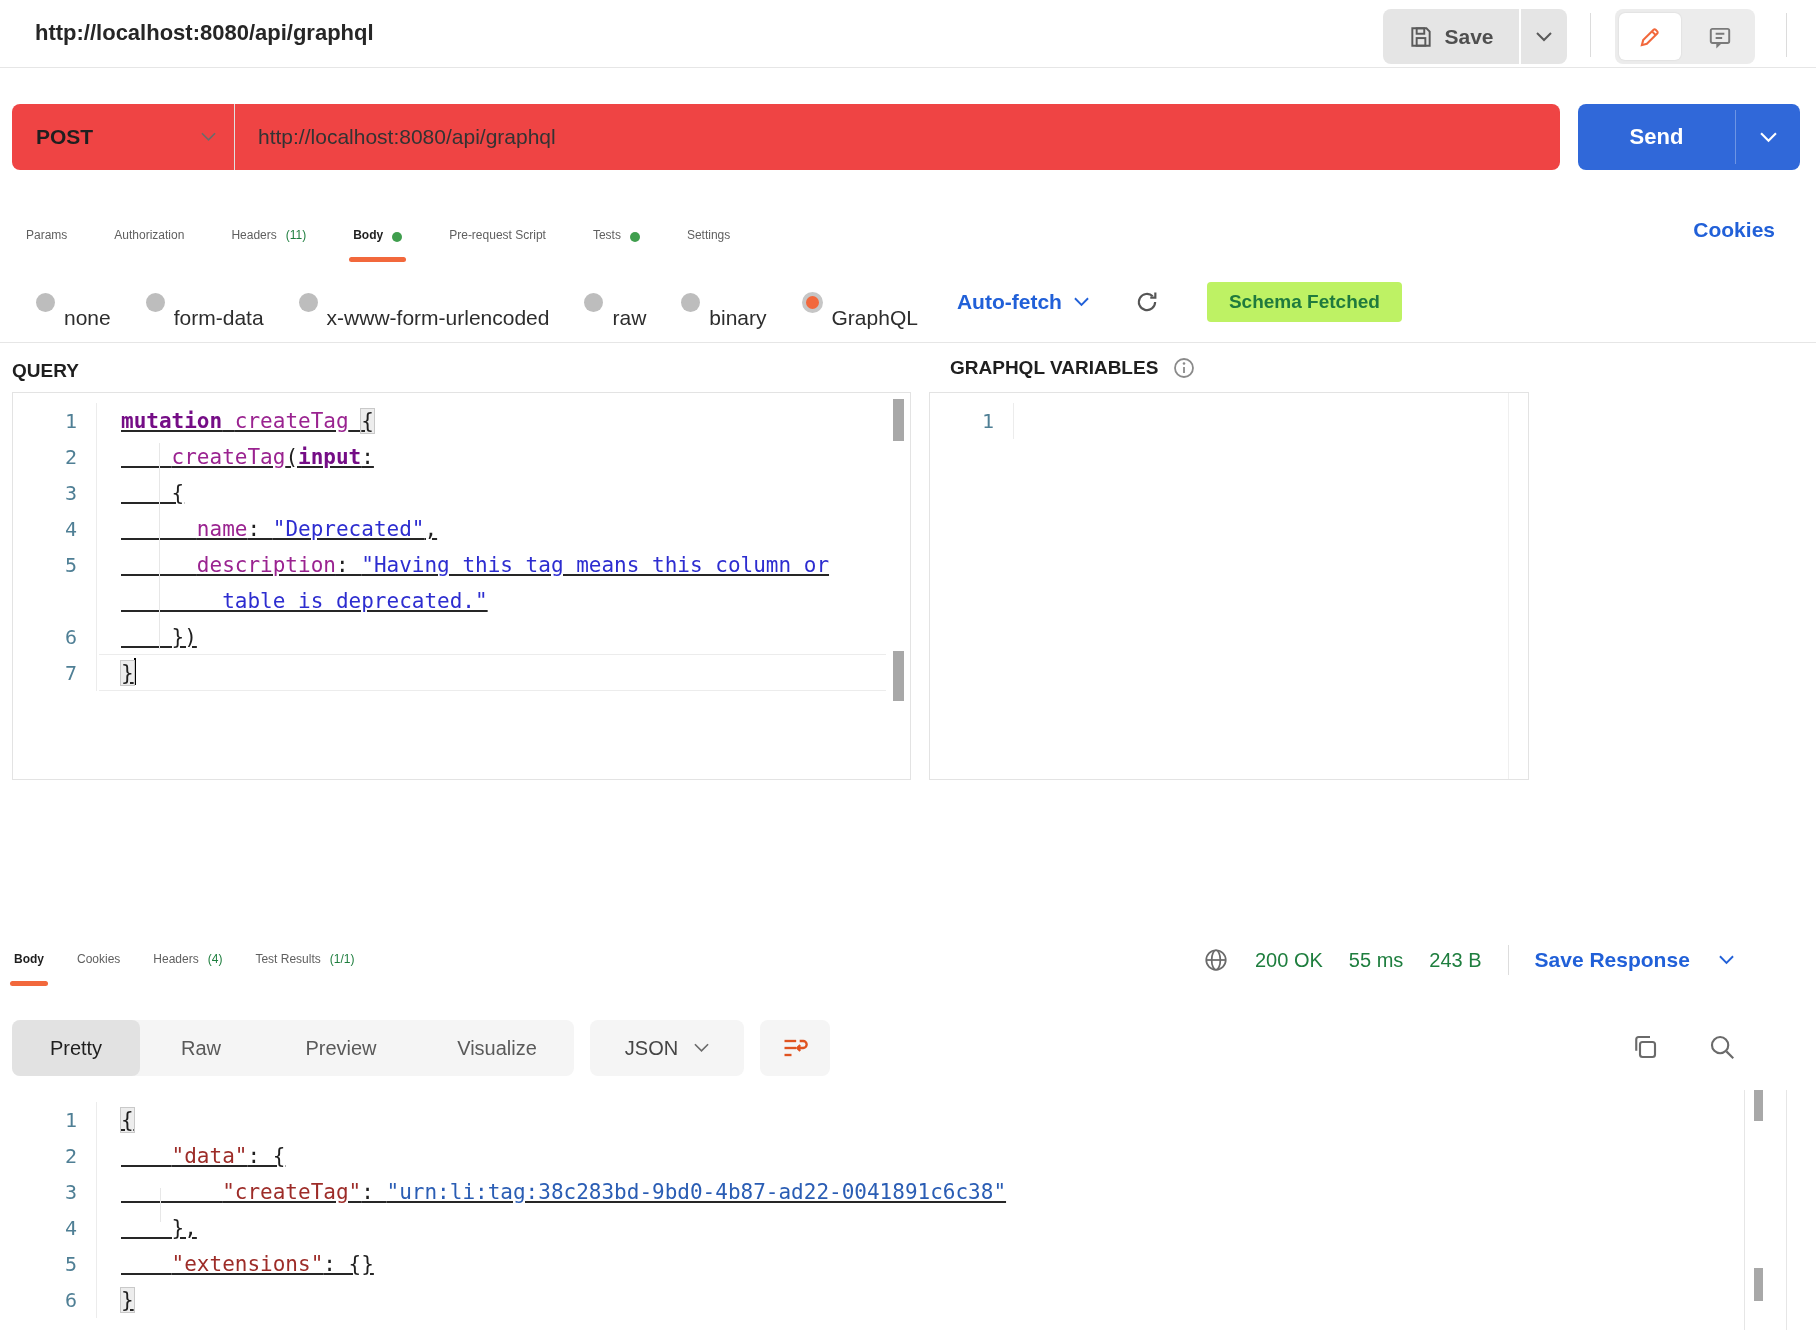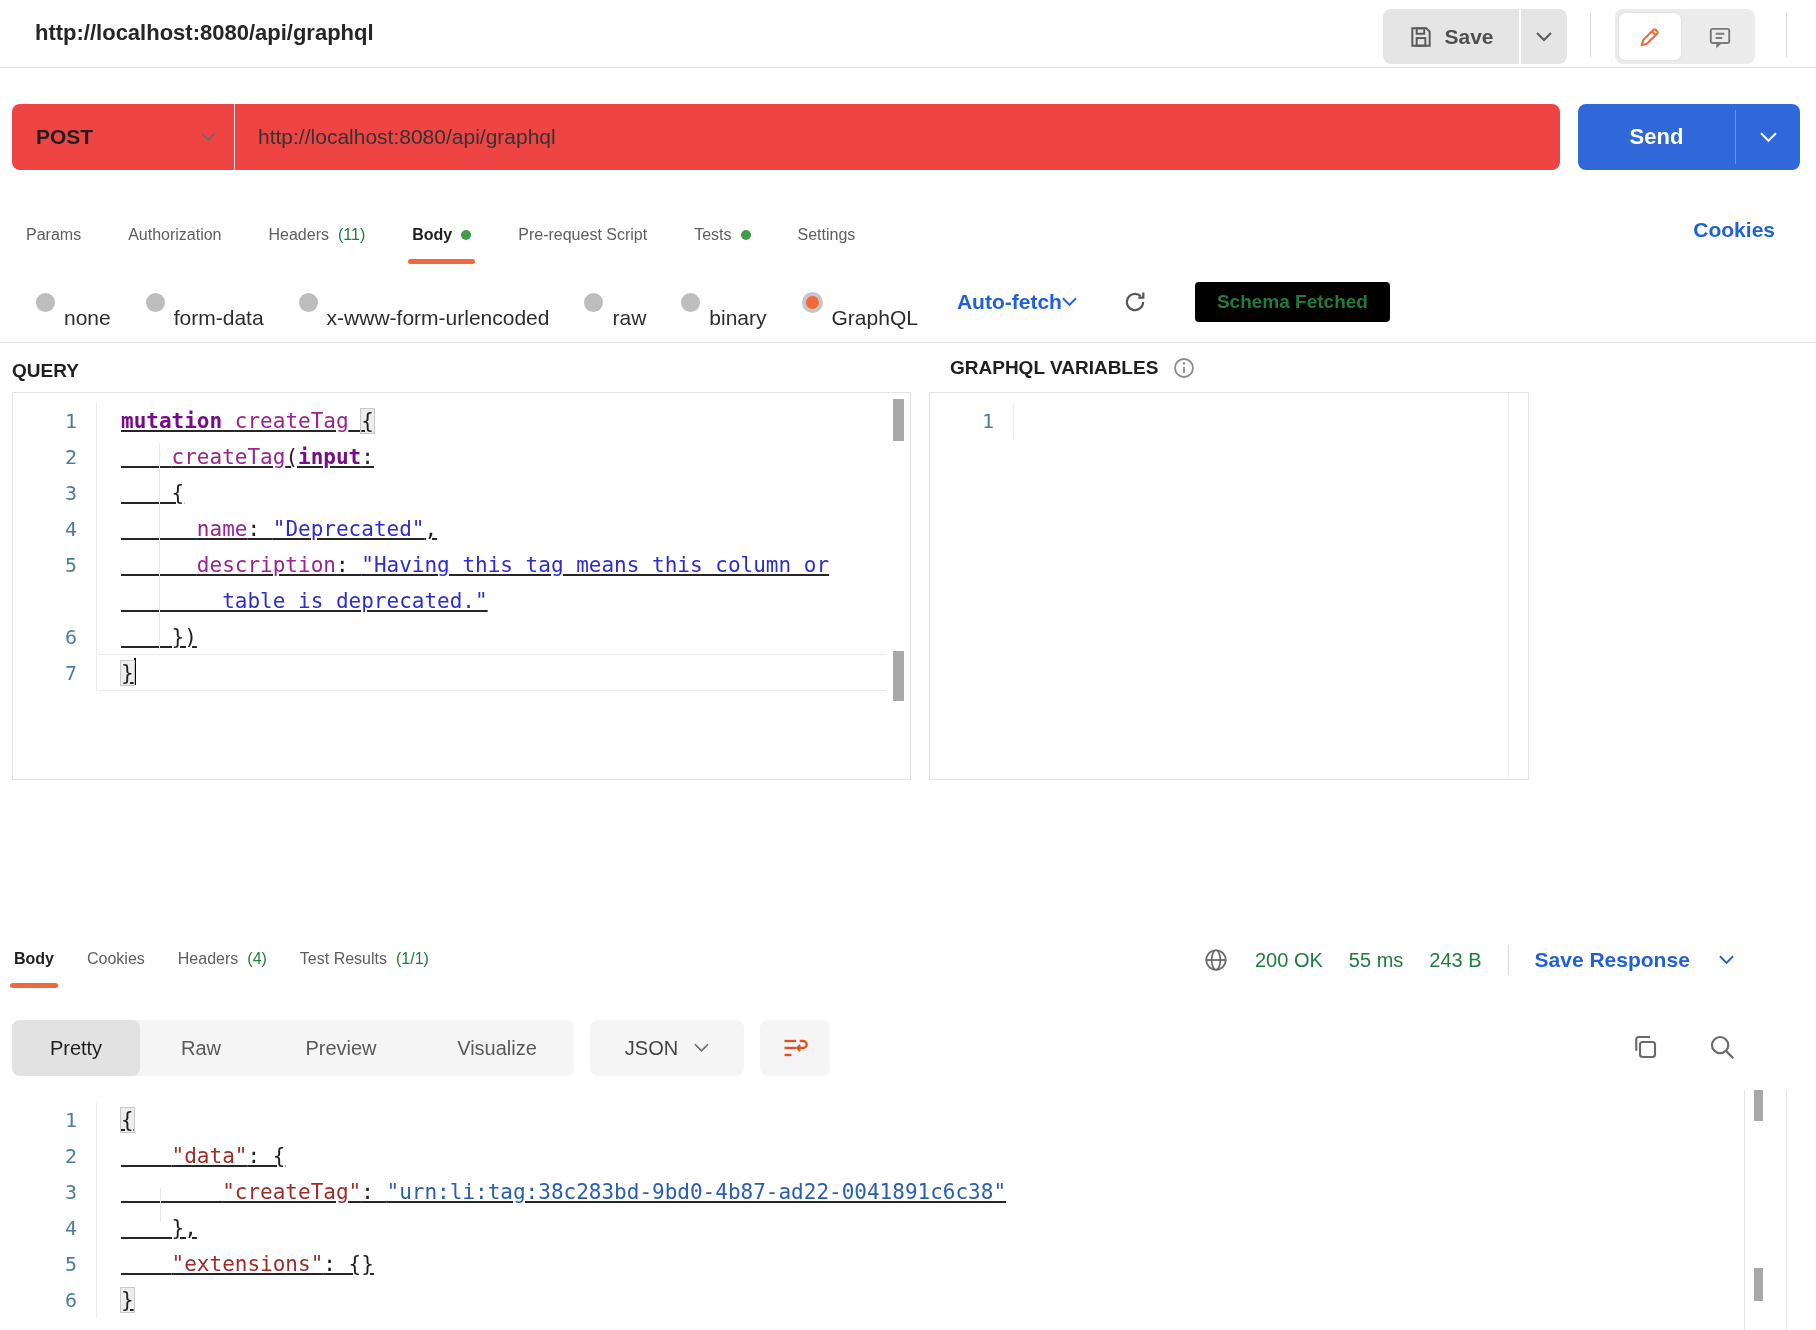--- a/index.html
+++ b/index.html
@@ -28,36 +28,36 @@
   .req-sep{width:1px;align-self:stretch;background:#e0e0e0;margin-left:18px;}
   .req-url{font-size:21px;color:#333;margin-left:23px;}
   .send-btn{left:1578px;top:104px;width:222px;height:66px;background:#3068d9;border-radius:8px;
             display:flex;color:#fff;cursor:pointer;}
   .send-main{flex:1;display:flex;align-items:center;justify-content:center;font-size:22px;font-weight:bold;}
   .send-sep{width:1px;background:rgba(255,255,255,.3);margin:6px 0;}
   .send-caret{width:64px;display:flex;align-items:center;justify-content:center;}
 
   
   .tabs-row{left:0;top:205px;width:1816px;height:62px;display:flex;align-items:center;padding-left:26px;gap:47px;box-sizing:border-box;}
-  .tab{font-size:16px;color:#5f5f5f;position:relative;display:flex;align-items:center;gap:9px;cursor:pointer;padding-bottom:2px;}
+  .tab{font-size:12px;color:#5f5f5f;position:relative;display:flex;align-items:flex-end;gap:9px;cursor:pointer;padding-bottom:2px;}
   .tab.active{color:#1f1f1f;font-weight:bold;}
   .tab.active::after{content:"";position:absolute;left:-4px;right:-4px;bottom:-18px;height:5px;background:#f2683c;border-radius:3px;}
   .tab .cnt{color:#1e7e3e;}
   .dot{width:10px;height:10px;border-radius:50%;background:#3f9e4d;display:inline-block;}
   .cookies{position:absolute;right:41px;top:218px;font-size:21px;font-weight:bold;color:#2160d8;cursor:pointer;}
 
   
   .radio-row{left:0;top:281px;width:1816px;height:42px;display:flex;align-items:center;padding-left:36px;gap:35px;box-sizing:border-box;}
   .radio-item{display:flex;align-items:center;gap:9px;cursor:pointer;}
   .rdo{width:19px;height:19px;border-radius:50%;background:#bdbdbd;}
   .rdo.sel{width:21px;height:21px;border:4px solid #c6c6c6;background:#f2683c;box-sizing:border-box;}
   .radio-item span.lbl{font-size:21px;color:#2d2d2d;margin-top:32px;}
-  .autofetch{display:flex;align-items:center;margin-left:4px;color:#2160d8;font-size:21px;font-weight:bold;cursor:pointer;}
+  .autofetch{display:flex;align-items:center;gap:12px;margin-left:4px;color:#2160d8;font-size:21px;font-weight:bold;cursor:pointer;}
   .refresh{margin-left:10px;cursor:pointer;display:flex;}
-  .schema-badge{margin-left:12px;background:#000000;color:#1f7a3d;font-size:19px;font-weight:bold;
+  .schema-badge{margin-left:12px;background:#bef264;color:#1f7a3d;font-size:19px;font-weight:bold;
                 padding:9px 22px;border-radius:4px;}
 
   
   .sec-label{font-size:19px;font-weight:bold;color:#1f1f1f;}
   .panel{position:absolute;top:392px;height:388px;border:1px solid #e3e3e3;background:#fff;box-sizing:border-box;}
   .q-panel{left:12px;width:899px;}
   .v-panel{left:929px;width:600px;}
   .code{font-family:"DejaVu Sans Mono",monospace;font-size:21px;padding-top:10px;}
   .cl{display:flex;height:36px;line-height:36px;white-space:pre;}
   .ln{width:84px;padding-right:19px;box-sizing:border-box;text-align:right;color:#4f7f95;

